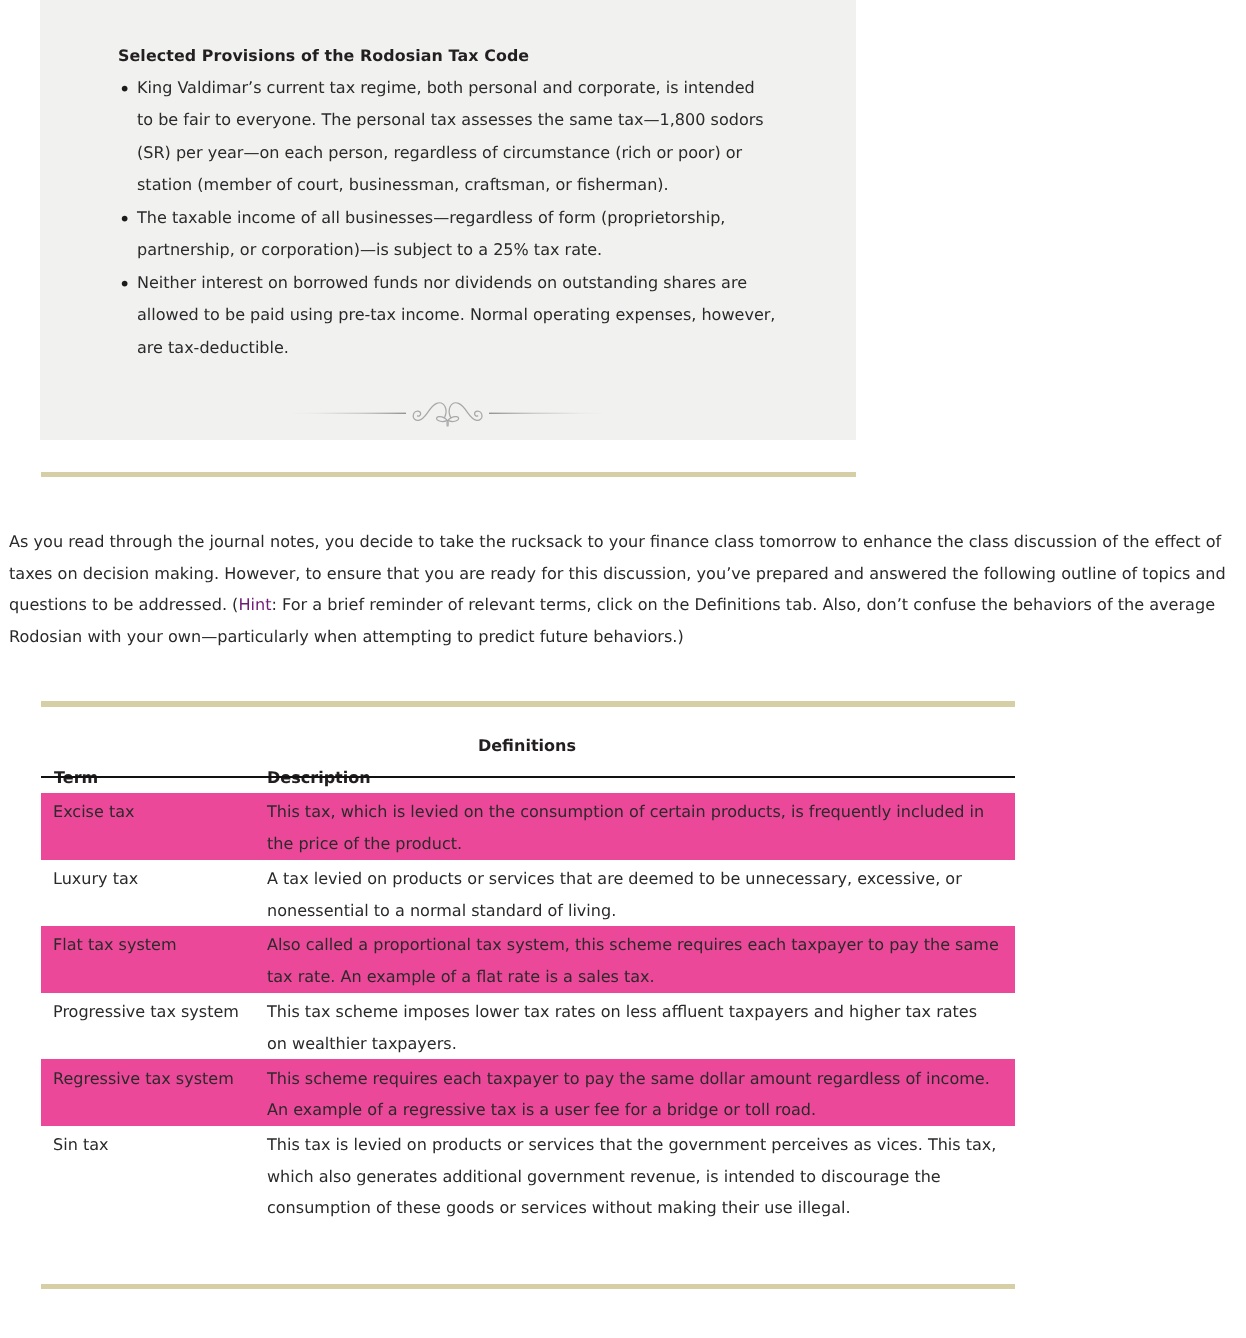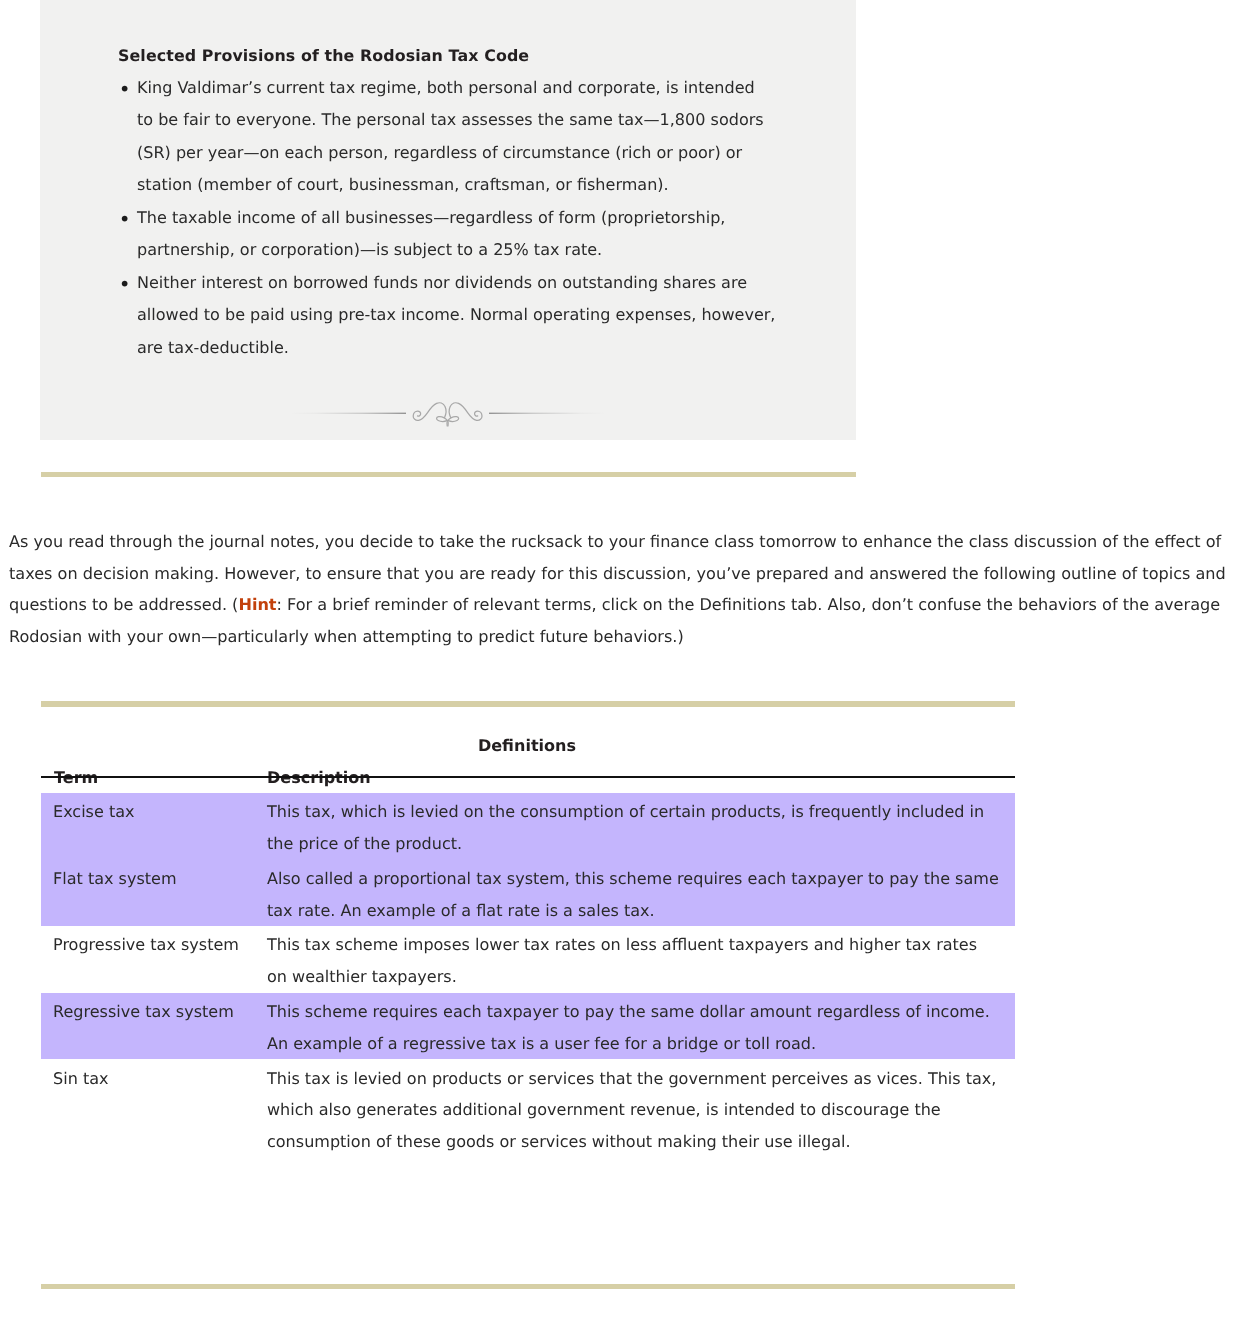--- a/index.html
+++ b/index.html
@@ -16,35 +16,35 @@
   .prov-list{position:absolute;transform:translateZ(0);left:80px;top:71.5px;width:700px;}
   .prov-item{position:relative;padding-left:17px;font-size:16.05px;line-height:32.5px;color:#2a2a2a;}
   .prov-item .bullet{position:absolute;left:-1.2px;top:1.6px;font-size:20px;line-height:32.5px;color:#1c1c1c;}
   .ornament{position:absolute;left:250px;top:394px;width:316px;height:36px;}
 
   
   .goldbar{position:absolute;background:#d6cfa6;}
 
   
   .intro{position:absolute;transform:translateZ(0);left:9px;top:526px;width:1236px;font-size:16.1px;line-height:31.7px;color:#2a2a2a;}
-  .intro b{font-weight:bold;color:#c2410c;}
+  .intro b{font-weight:normal;color:#701a75;}
 
   
   .deftable{position:absolute;transform:translateZ(0);left:41px;top:716px;width:974px;}
   .def-caption{text-align:center;font-weight:bold;font-size:16.05px;color:#231f20;line-height:28px;
                padding-right:2px;margin-top:16px;}
   table.defs{width:974px;border-collapse:collapse;table-layout:fixed;}
   table.defs th{font-size:16.05px;font-weight:bold;color:#231f20;text-align:left;
                 padding:8px 0 4px 0;vertical-align:bottom;line-height:20px;}
   table.defs thead tr{border-bottom:1px solid transparent;}
   .header-rule{position:absolute;background:#111;}
   table.defs td{font-size:16.05px;line-height:31.63px;color:#2a2a2a;vertical-align:top;padding:3.33px 0 0 0;}
   table.defs col.c1{width:226px;}
   table.defs col.c2{width:748px;}
-  table.defs tbody tr.zebra{background:#c4b5fd;padding-left:40px;}
+  table.defs tbody tr.zebra{background:#ec4899;padding-left:40px;}
   table.defs td.term{padding-left:12px;padding-right:8px;white-space:nowrap;}
   table.defs th.term{padding-left:13px;}
 </style>
 </head>
 <body>
 
 <div class="page">
 
   <div class="callout">
     <div class="callout-title">Selected Provisions of the Rodosian Tax Code</div>
@@ -99,20 +99,24 @@
         <tr>
           <th class="term">Term</th>
           <th>Description</th>
         </tr>
       </thead>
       <tbody>
           <tr class="zebra">
             <td class="term">Excise tax</td>
             <td class="desc">This tax, which is levied on the consumption of certain products, is frequently included in<br>the price of the product.</td>
           </tr>
+          <tr>
+            <td class="term">Luxury tax</td>
+            <td class="desc">A tax levied on products or services that are deemed to be unnecessary, excessive, or<br>nonessential to a normal standard of living.</td>
+          </tr>
           <tr class="zebra">
             <td class="term">Flat tax system</td>
             <td class="desc">Also called a proportional tax system, this scheme requires each taxpayer to pay the same<br>tax rate. An example of a flat rate is a sales tax.</td>
           </tr>
           <tr>
             <td class="term">Progressive tax system</td>
             <td class="desc">This tax scheme imposes lower tax rates on less affluent taxpayers and higher tax rates<br>on wealthier taxpayers.</td>
           </tr>
           <tr class="zebra">
             <td class="term">Regressive tax system</td>

